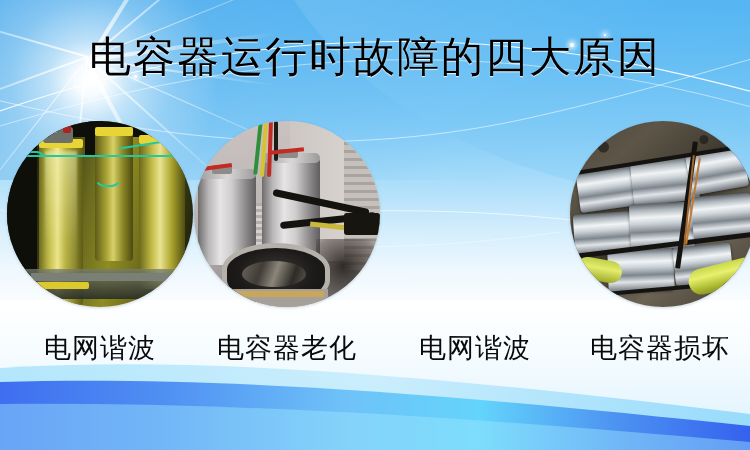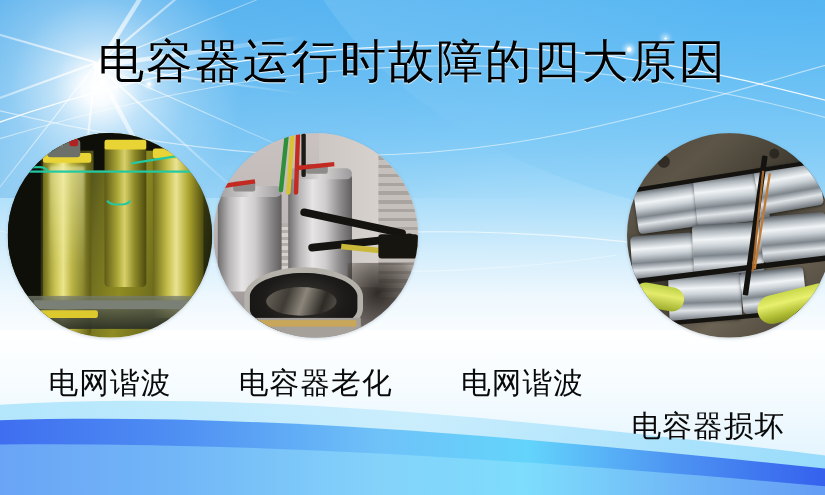--- a/index.html
+++ b/index.html
@@ -155,21 +155,21 @@
   
   .caption{
     position:absolute;top:330px;height:36px;line-height:36px;
     font-size:27px;color:#0a0a0a;text-align:center;white-space:nowrap;
     font-family:"Liberation Serif","DejaVu Serif",serif;
     letter-spacing:1px;
   }
   .cap1{left:7px;width:186px;}
   .cap2{left:194px;width:186px;}
   .cap3{left:382px;width:186px;}
-  .cap4{left:554px;width:180px;margin-top:39px;}
+  .cap4{left:570px;width:180px;}
 </style>
 </head>
 <body>
 
 <div id="stage">
 
   <div class="bg-sky"></div>
   <div class="bg-sky2"></div>
   <div class="arc2"></div>
   <div class="arc1"></div>

